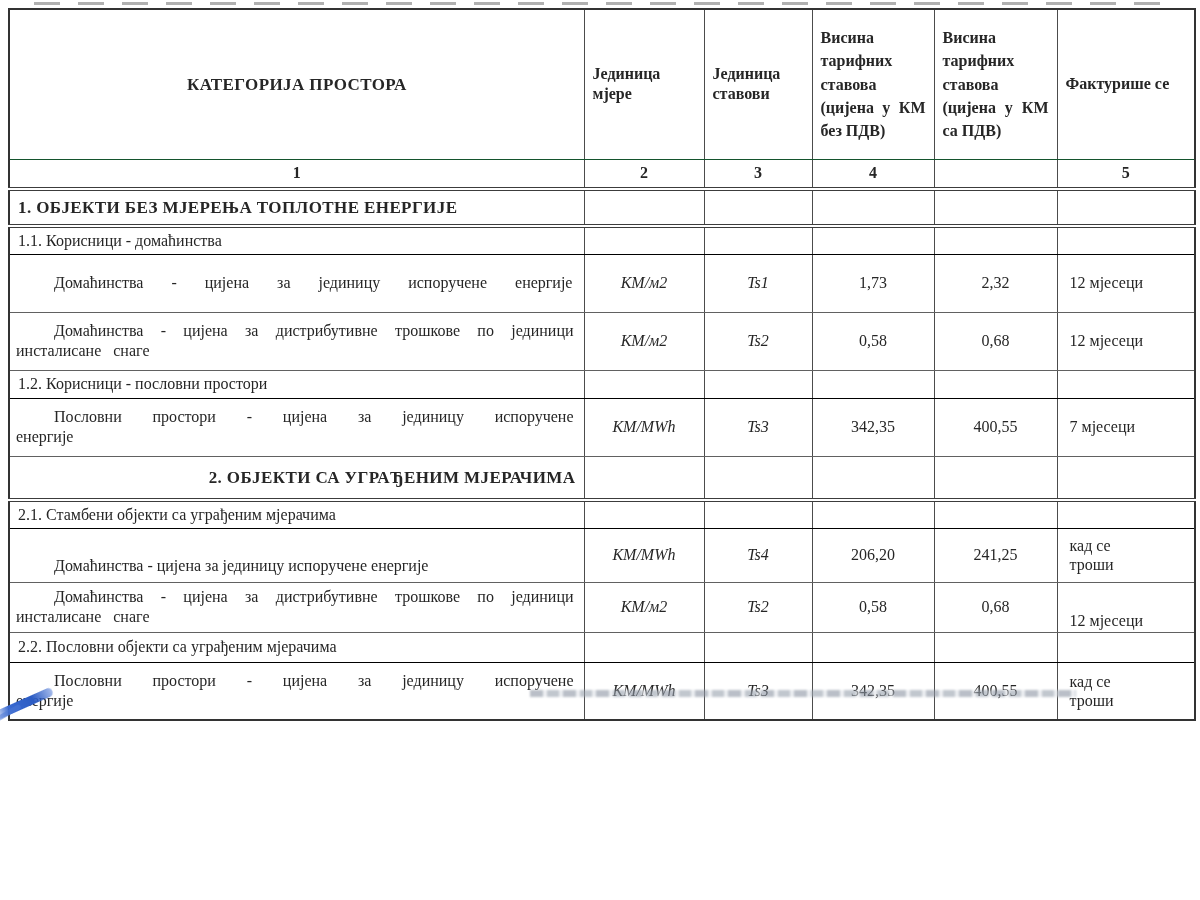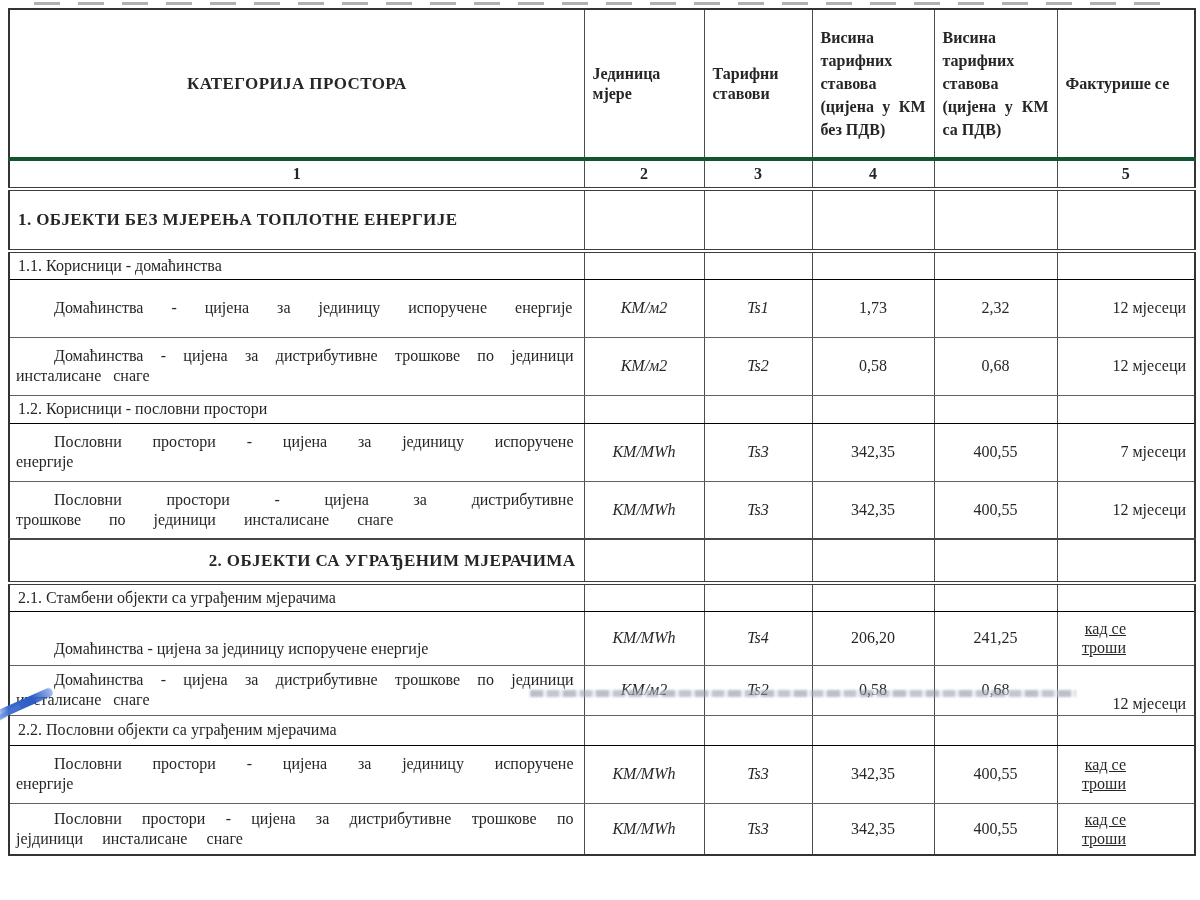--- a/index.html
+++ b/index.html
@@ -26,54 +26,54 @@
     border-top:1px solid #616161;
     border-bottom:1px solid #616161;
     padding:2px 8px;
     font-size:16px;
     line-height:1.25;
     vertical-align:middle;
     overflow:hidden;
   }
   
   tr.hdr{height:150px;}
-  tr.hdr td{font-weight:bold;border-bottom:4px solid #14532d;vertical-align:middle;}
+  tr.hdr td{font-weight:bold;border-bottom:1px solid #14532d;vertical-align:middle;}
   td.hd-cat{text-align:center;font-size:17px;letter-spacing:.4px;}
   td.hd-just{text-align:justify;vertical-align:middle;line-height:1.45;}
   
   tr.nums{height:30px;}
   tr.nums td{
     text-align:center;font-weight:bold;font-size:16px;
     border-bottom:4px double #3c3c3c;padding:0 4px;
   }
   
   tr.sec td{font-weight:bold;font-size:17px;letter-spacing:.4px;border-bottom:4px double #3c3c3c;}
-  tr.sec.s1{height:62px;}
+  tr.sec.s1{height:37px;}
   tr.sec.s2{height:44px;text-align:right;}
   tr.sub td{font-size:16px;border-bottom:1px solid #000000;}
   tr.sub{height:28px;}
   tr.sub.tall{height:30px;}
   
   tr.d{height:58px;}
   tr.d.h54{height:54px;}
   tr.d.h50{height:50px;}
   tr.d.h52{height:52px;}
   td.cat{
     text-align:justify;
     padding:3px 10px 3px 6px;
     text-indent:38px;
   }
   td.cat.ws-s{word-spacing:0.5em;}
   td.cat.ws-l{word-spacing:0.95em;}
   td.cat.ws-xl{word-spacing:1.5em;}
   td.cat.v-bot{vertical-align:bottom;padding-bottom:6px;}
   td.unit,td.ts{font-style:italic;text-align:center;}
   td.num{text-align:center;}
-  td.bill{text-align:right;padding-left:12px;line-height:1.2;}
-  td.bill.narrow{padding-right:68px;text-decoration:underline;}
+  td.bill{text-align:left;padding-left:12px;line-height:1.2;}
+  td.bill.narrow{padding-right:68px;}
   td.bill.v-bot{vertical-align:bottom;padding-bottom:1px;}
   tr.hvy td{border-bottom:2px solid #474747;}
   
   .top-dashes{
     position:absolute;left:34px;top:2px;width:1130px;height:3px;
     background:repeating-linear-gradient(90deg,#555 0 26px,transparent 26px 44px);
     opacity:.45;filter:blur(.4px);
   }
   .bleed{
     position:absolute;left:530px;top:690px;width:546px;height:7px;
@@ -105,21 +105,21 @@
         <col class="c3">
         <col class="c4">
         <col class="c5">
         <col class="c6">
     </colgroup>
 
     <tbody>
         <tr class="hdr">
       <td class="hd-cat">КАТЕГОРИЈА ПРОСТОРА</td>
       <td>Јединица мјере</td>
-      <td>Тарифни ставови</td>
+      <td>Јединица ставови</td>
       <td class="hd-just">Висина тарифних ставова (цијена у КМ без ПДВ)</td>
       <td class="hd-just">Висина тарифних ставова (цијена у КМ са ПДВ)</td>
       <td>Фактурише се</td>
     </tr>
 
     <tr class="nums">
       <td>1</td>
       <td>2</td>
       <td>3</td>
       <td>4</td>
@@ -174,28 +174,20 @@
 
     <tr class="d">
       <td class="cat ws-xl">Пословни простори - цијена за јединицу испоручене енергије</td>
       <td class="unit">КМ/MWh</td>
       <td class="ts">Ts3</td>
       <td class="num">342,35</td>
       <td class="num">400,55</td>
       <td class="bill">7 мјесеци</td>
     </tr>
 
-    <tr class="d hvy">
-      <td class="cat ws-xl">Пословни простори - цијена за дистрибутивне трошкове по јединици инсталисане снаге</td>
-      <td class="unit">КМ/MWh</td>
-      <td class="ts">Ts3</td>
-      <td class="num">342,35</td>
-      <td class="num">400,55</td>
-      <td class="bill">12 мјесеци</td>
-    </tr>
 
     <tr class="sec s2">
       <td>2. ОБЈЕКТИ СА УГРАЂЕНИМ МЈЕРАЧИМА</td>
       <td></td>
           <td></td>
       <td></td>
           <td></td>
           <td></td>
     </tr>
 
@@ -237,27 +229,19 @@
 
     <tr class="d">
       <td class="cat ws-xl">Пословни простори - цијена за јединицу испоручене енергије</td>
       <td class="unit">КМ/MWh</td>
       <td class="ts">Ts3</td>
       <td class="num">342,35</td>
       <td class="num">400,55</td>
       <td class="bill narrow">кад се троши</td>
     </tr>
 
-    <tr class="d h52">
-      <td class="cat ws-l">Пословни простори - цијена за дистрибутивне трошкове по јејдиници инсталисане снаге</td>
-      <td class="unit">КМ/MWh</td>
-      <td class="ts">Ts3</td>
-      <td class="num">342,35</td>
-      <td class="num">400,55</td>
-      <td class="bill narrow">кад се троши</td>
-    </tr>
   </tbody>
     </table>
 
   <div class="bleed"></div>
   <div class="pen-mark"></div>
   <div class="pen-mark2"></div>
 </div>
 
 </body></html>

